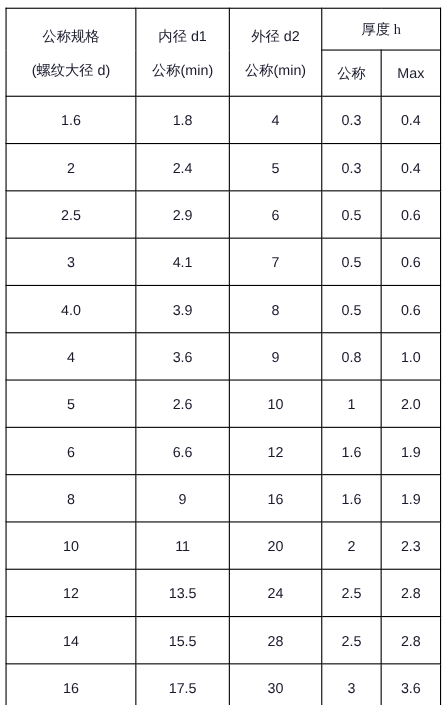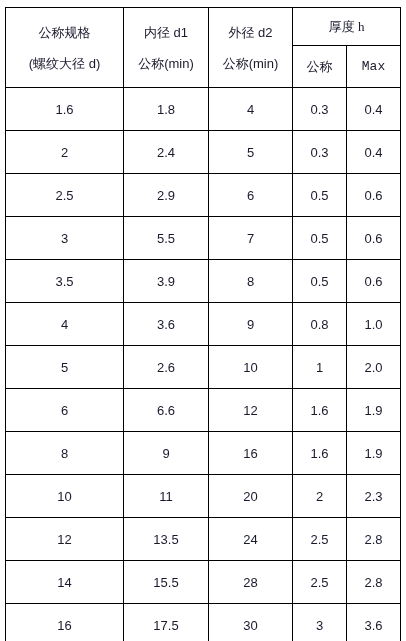--- a/index.html
+++ b/index.html
@@ -54,21 +54,20 @@
     line-height: 1.0;
   }
   th.head-group {
     height: 37px;
     font-size: 13px;
     font-family: Liberation Serif, serif;
   }
   th.head-sub {
     height: 41px;
     font-size: 13px;
-    font-family: Liberation Mono, monospace;
   }
 
   .hline {
     display: block;
   }
   .hline.top {
     margin-bottom: 18px;
   }
 
   td.data-cell {
@@ -126,27 +125,27 @@
         </tr>
         <tr>
           <td class="data-cell">2.5</td>
           <td class="data-cell">2.9</td>
           <td class="data-cell">6</td>
           <td class="data-cell">0.5</td>
           <td class="data-cell">0.6</td>
         </tr>
         <tr>
           <td class="data-cell">3</td>
-          <td class="data-cell">5.5</td>
+          <td class="data-cell">4.1</td>
           <td class="data-cell">7</td>
           <td class="data-cell">0.5</td>
           <td class="data-cell">0.6</td>
         </tr>
         <tr>
-          <td class="data-cell">3.5</td>
+          <td class="data-cell">4.0</td>
           <td class="data-cell">3.9</td>
           <td class="data-cell">8</td>
           <td class="data-cell">0.5</td>
           <td class="data-cell">0.6</td>
         </tr>
         <tr>
           <td class="data-cell">4</td>
           <td class="data-cell">3.6</td>
           <td class="data-cell">9</td>
           <td class="data-cell">0.8</td>

